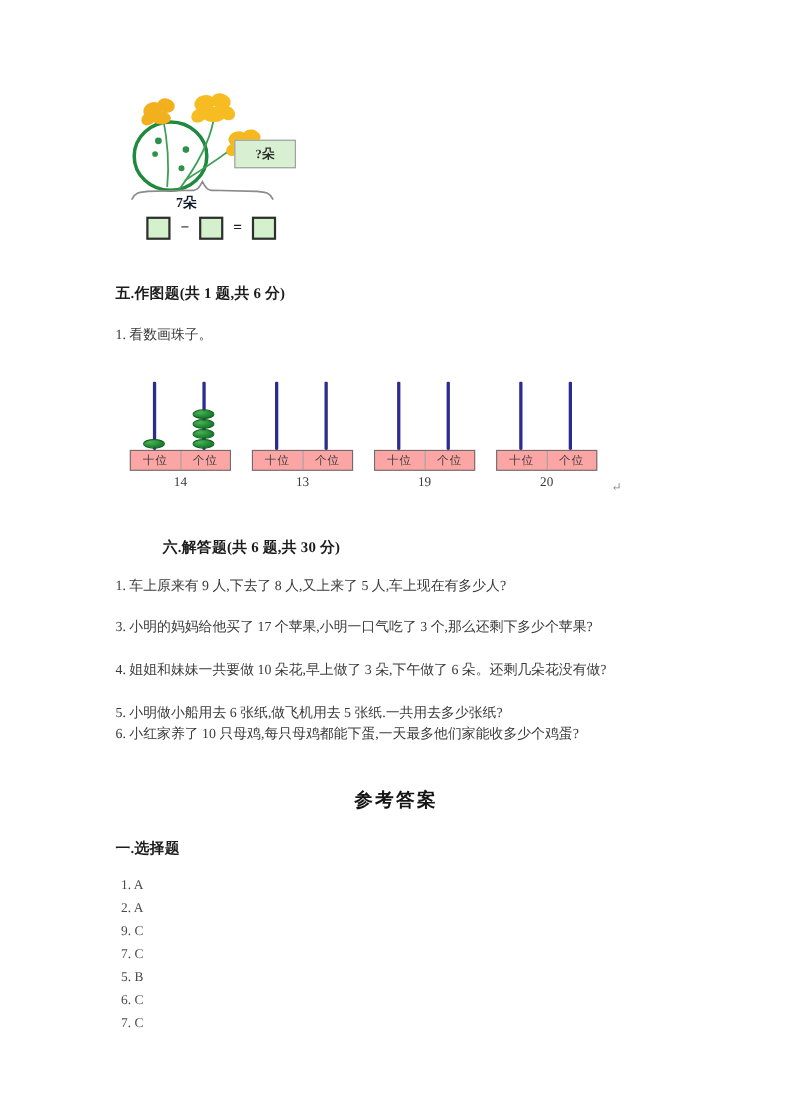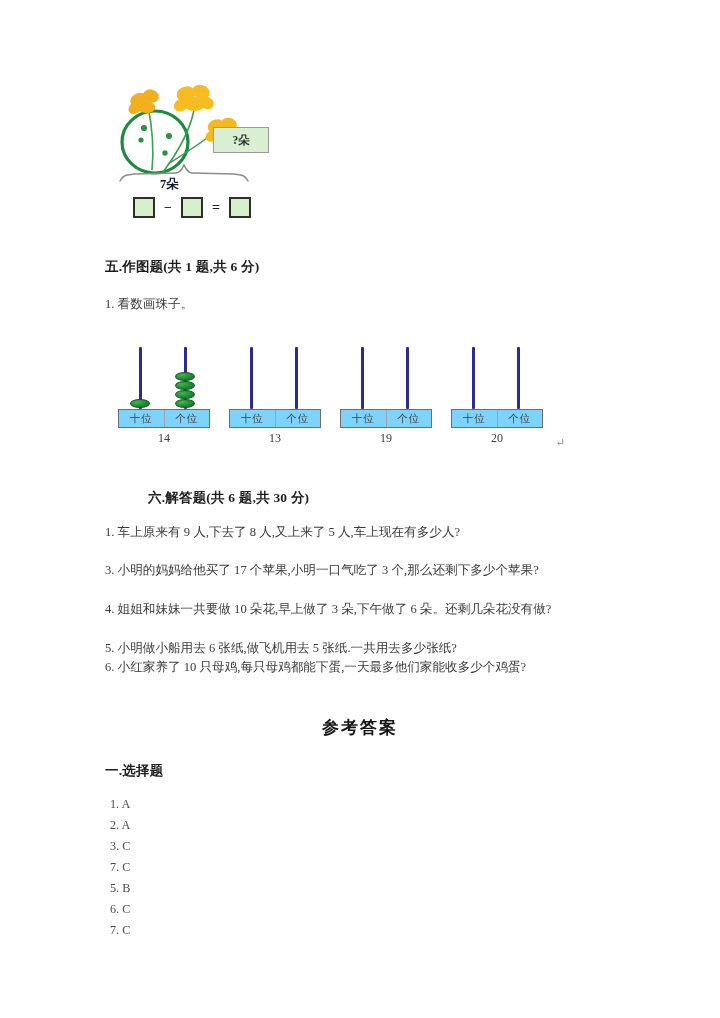--- a/index.html
+++ b/index.html
@@ -94,21 +94,21 @@
   .abacus { position: absolute; width: 92px; height: 110px; }
   .ab-rod {
     position: absolute; width: 3px; background: #2c2c8f; border-radius: 1px;
   }
   .ab-rod.tens { left: 21px; }
   .ab-rod.ones { left: 66px; }
   .ab-base {
     position: absolute; left: 0; top: 66px;
     width: 92px; height: 19px;
     border: 1px solid #6d6d6d; box-sizing: border-box;
-    display: flex; background: #7dd3fc;
+    display: flex; background: #fca5a5;
   }
   .ab-cell {
     flex: 1; display: flex; align-items: center; justify-content: center;
     font-size: 10.5px; color: #3d3d3d; letter-spacing: 1px;
   }
   .ab-cell + .ab-cell { border-left: 1px solid #a3a3a3; }
   .ab-num {
     position: absolute; top: 88px; width: 92px; text-align: center;
     font-size: 12px; color: #3a3a3a;
   }
@@ -238,19 +238,19 @@
   <div class="q-block" style="left:105px; top:600px;">4. 姐姐和妹妹一共要做 10 朵花,早上做了 3 朵,下午做了 6 朵。还剩几朵花没有做?</div>
   <div class="q-line" style="left:105px; top:639px;">5. 小明做小船用去 6 张纸,做飞机用去 5 张纸.一共用去多少张纸?</div>
   <div class="q-block" style="left:105px; top:658px;">6. 小红家养了 10 只母鸡,每只母鸡都能下蛋,一天最多他们家能收多少个鸡蛋?</div>
 
   <div class="big-title" style="top:716px;">参考答案</div>
 
   <div class="sec-heading" style="left:105px; top:762px;">一.选择题</div>
 
   <div class="ans-line" style="left:110px; top:797px;">1. A</div>
   <div class="ans-line" style="left:110px; top:818px;">2. A</div>
-  <div class="ans-line" style="left:110px; top:839px;">3. C</div>
+  <div class="ans-line" style="left:110px; top:839px;">9. C</div>
   <div class="ans-line" style="left:110px; top:860px;">7. C</div>
   <div class="ans-line" style="left:110px; top:881px;">5. B</div>
   <div class="ans-line" style="left:110px; top:902px;">6. C</div>
   <div class="ans-line" style="left:110px; top:923px;">7. C</div>
 
 </div>
 
 </body></html>

